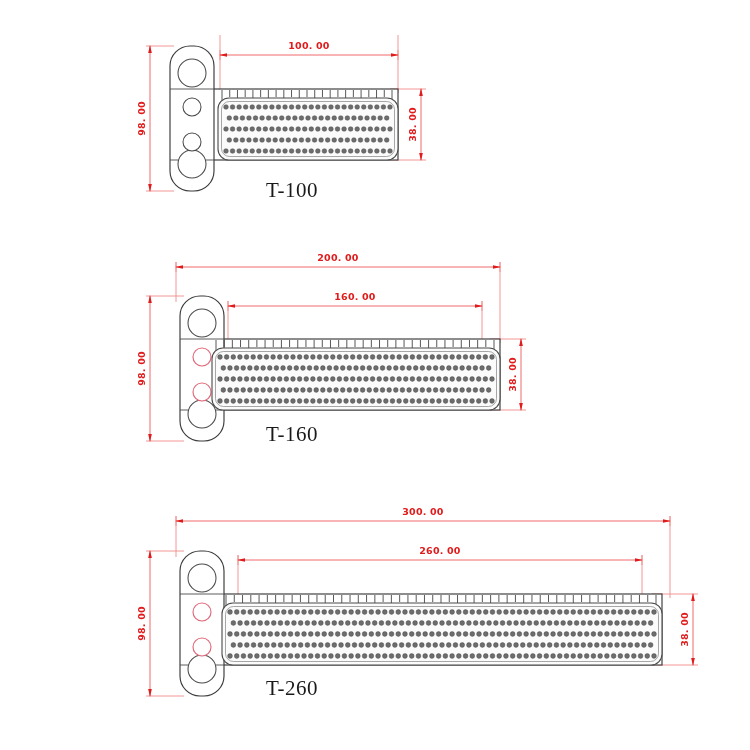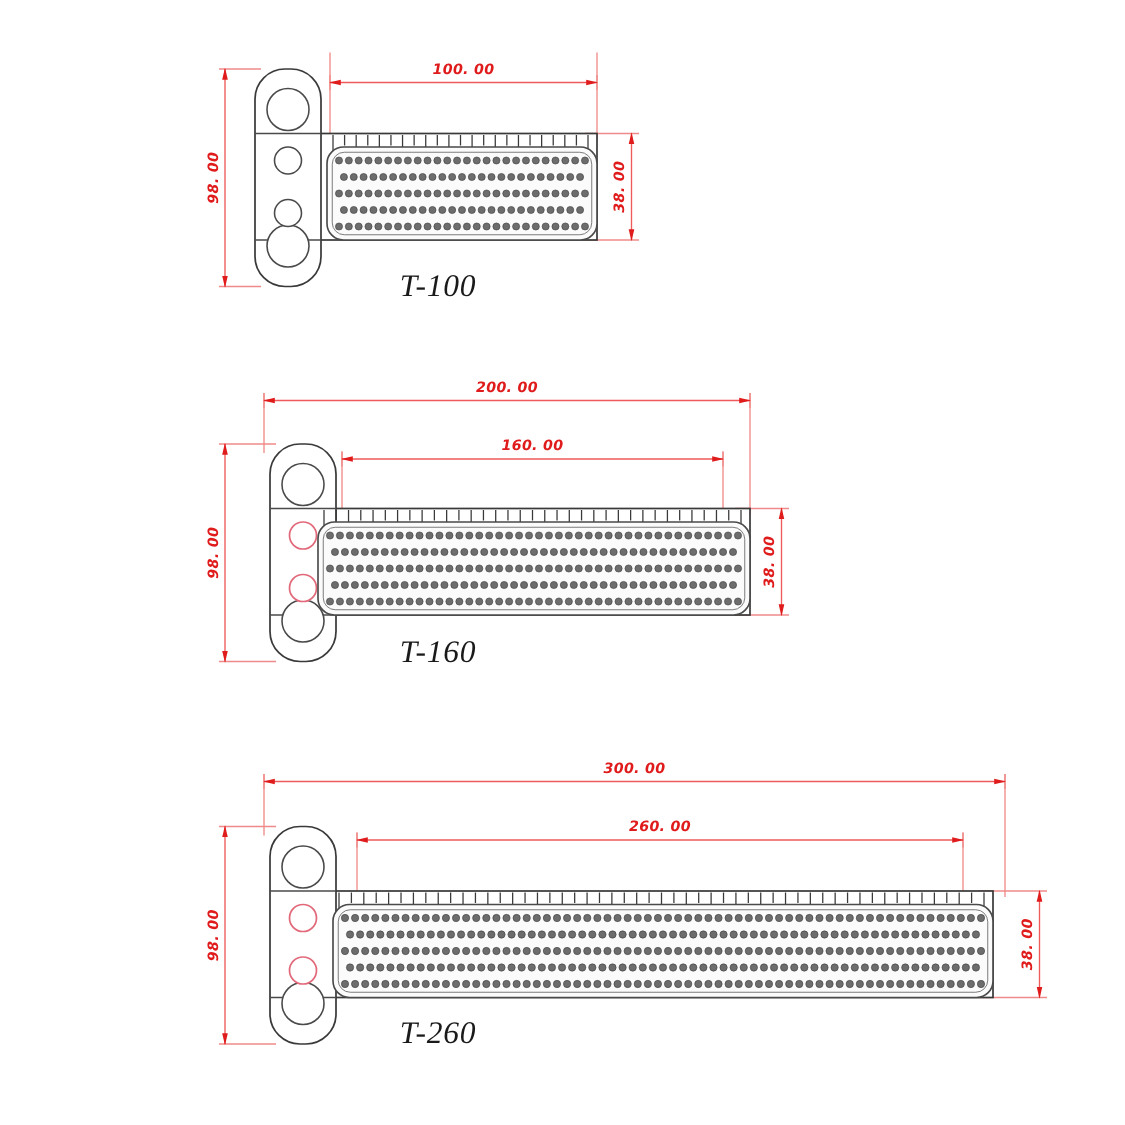--- a/index.html
+++ b/index.html
@@ -11,21 +11,20 @@
     width: 750px;
     height: 750px;
     font-family: "Liberation Serif", serif;
     overflow: hidden;
   }
   #sheet {
     position: relative;
     width: 750px;
     height: 612px;
     background: #ffffff;
-    font-style: italic;
   }
   svg.drawing {
     position: absolute;
     top: 0;
     left: 0;
     width: 750px;
     height: 750px;
   }
   .part-label {
     font-family: "Liberation Serif", serif;

